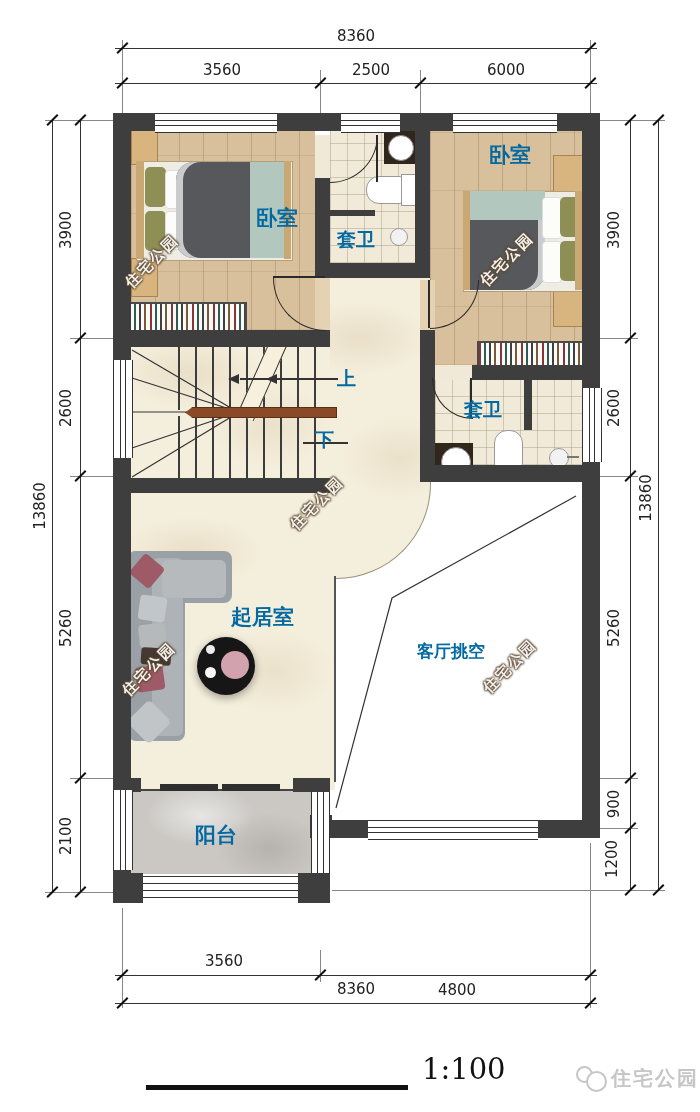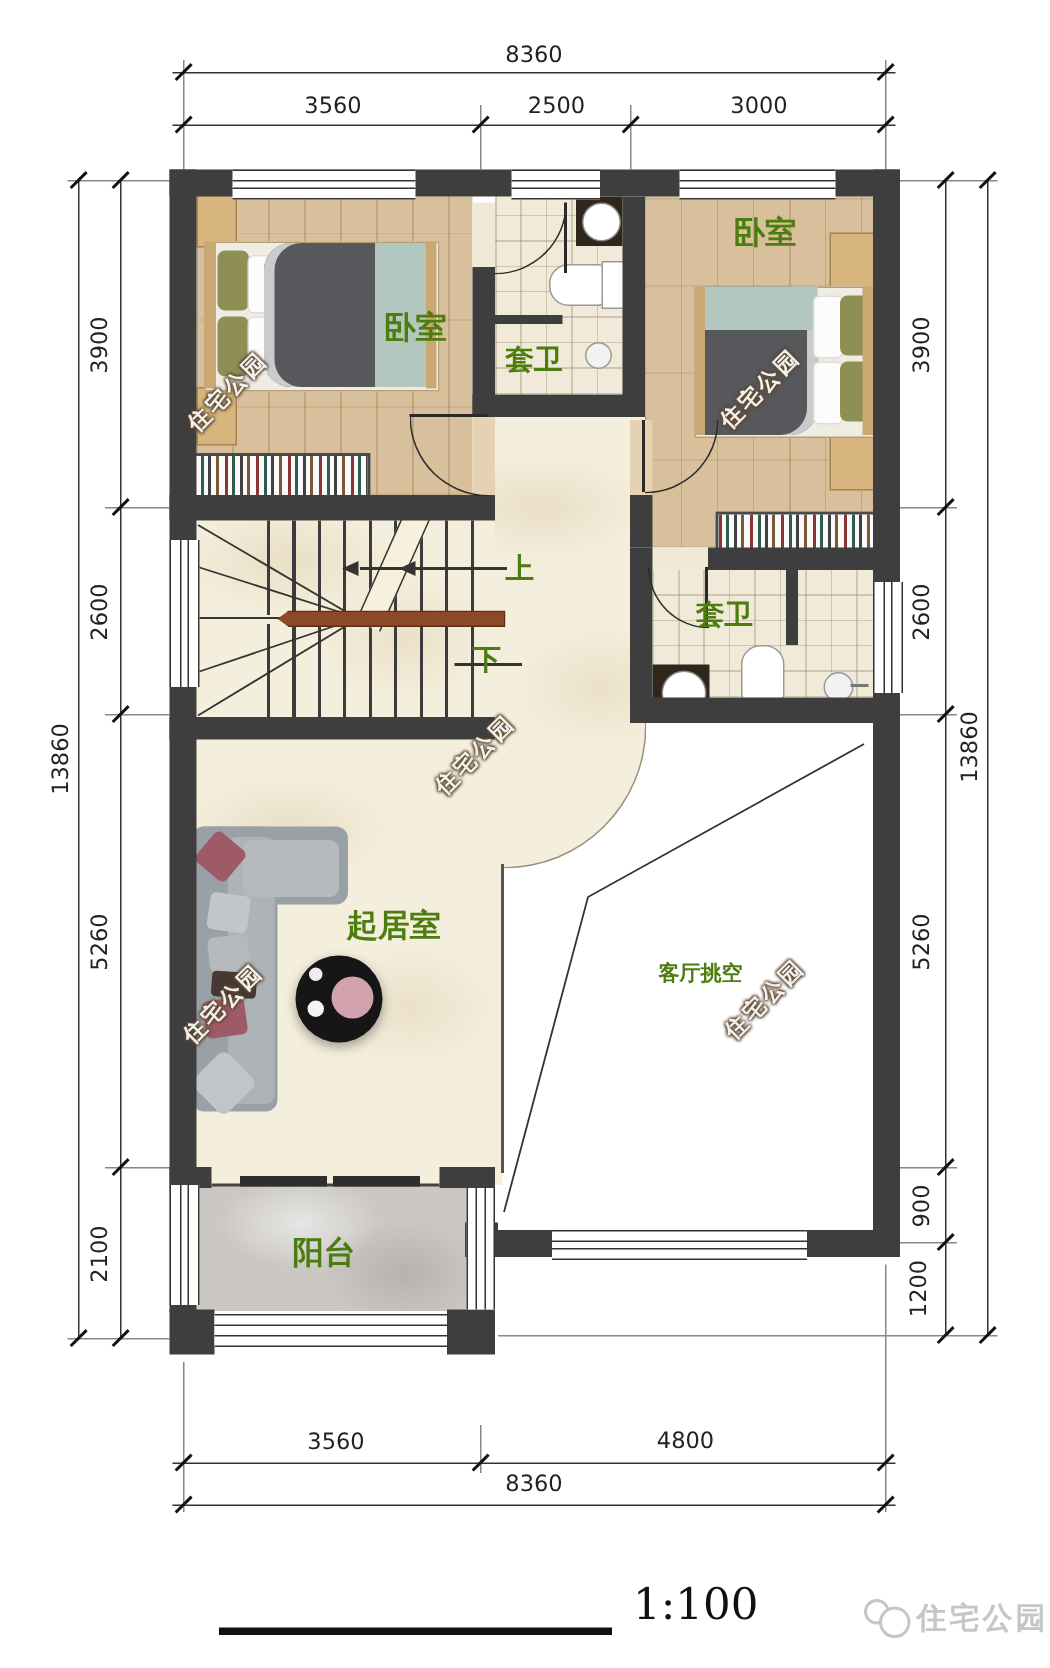--- a/index.html
+++ b/index.html
@@ -11,21 +11,21 @@
   .th{position:absolute;z-index:3}
   .wall{position:absolute;background:#3e3e3e;z-index:4}
   .win{position:absolute;background:#fff;z-index:5}
   .win-h{border-top:1.5px solid #333;border-bottom:1.5px solid #333;
          background-image:linear-gradient(#333,#333),linear-gradient(#333,#333);
          background-size:100% 1px,100% 1px;background-position:0 33%,0 67%;background-repeat:no-repeat}
   .win-v{border-left:1.5px solid #333;border-right:1.5px solid #333;
          background-image:linear-gradient(90deg,#333,#333),linear-gradient(90deg,#333,#333);
          background-size:1px 100%,1px 100%;background-position:33% 0,67% 0;background-repeat:no-repeat}
   .door{position:absolute;z-index:6}
-  .label{position:absolute;z-index:7;font-weight:bold;color:#4d7c0f;white-space:nowrap;
+  .label{position:absolute;z-index:7;font-weight:bold;color:#0369a1;white-space:nowrap;
          font-family:Liberation Serif, serif}
   .wm{position:absolute;z-index:8;font:bold 15px "Liberation Serif",serif;color:rgba(255,255,255,.92);
       text-shadow:0 1px 2px rgba(95,75,50,.95),0 -1px 2px rgba(95,75,50,.95),1px 0 2px rgba(95,75,50,.95),-1px 0 2px rgba(95,75,50,.95);
       transform:rotate(-45deg);letter-spacing:2px;white-space:nowrap}
   .dim{position:absolute;z-index:3;font:15px "DejaVu Sans",sans-serif;color:#222;text-align:center;white-space:nowrap}
   .rot{transform:rotate(-90deg);transform-origin:center;width:56px}
   .tick{position:absolute;z-index:3;width:15px;height:2.2px;background:#111;transform:rotate(-45deg)}
   .ext{position:absolute;z-index:3;background:#888}
   .dline{position:absolute;z-index:3;background:#333}
   .wood{background-color:#d9c09c;
@@ -183,21 +183,21 @@
   <div class="door" style="left:430px;top:280px;width:48px;height:48px;border-right:1.6px solid #2a2a2a;border-bottom:1.6px solid #2a2a2a;border-bottom-right-radius:100%"></div>
   <div class="door" style="left:428px;top:280px;width:2px;height:48px;background:#2a2a2a"></div>
   <div class="door" style="left:432px;top:378px;width:40px;height:40px;border-left:1.6px solid #2a2a2a;border-bottom:1.6px solid #2a2a2a;border-bottom-left-radius:100%"></div>
   <div class="door" style="left:470px;top:378px;width:2px;height:40px;background:#2a2a2a"></div>
 
   <div class="label" style="left:256px;top:204px;font-size:21px">卧室</div>
   <div class="label" style="left:489px;top:141px;font-size:21px">卧室</div>
   <div class="label" style="left:337px;top:227px;font-size:19px">套卫</div>
   <div class="label" style="left:464px;top:397px;font-size:19px">套卫</div>
   <div class="label" style="left:231px;top:603px;font-size:21px">起居室</div>
-  <div class="label" style="left:439px;top:640px;font-size:14px">客厅挑空</div>
+  <div class="label" style="left:417px;top:640px;font-size:17px">客厅挑空</div>
   <div class="label" style="left:195px;top:821px;font-size:21px">阳台</div>
 
   <div class="wm" style="left:118px;top:252px">住宅公园</div>
   <div class="wm" style="left:473px;top:250px">住宅公园</div>
   <div class="wm" style="left:283px;top:494px">住宅公园</div>
   <div class="wm" style="left:115px;top:660px">住宅公园</div>
   <div class="wm" style="left:476px;top:657px">住宅公园</div>
 
   <div class="ext" style="left:122px;top:40px;width:1px;height:73px"></div>
   <div class="ext" style="left:320px;top:70px;width:1px;height:43px"></div>
@@ -207,34 +207,34 @@
   <div class="dline" style="left:115px;top:83px;width:482px;height:1px"></div>
   <div class="tick" style="left:115px;top:47px"></div>
     <div class="tick" style="left:583px;top:47px"></div>
   <div class="tick" style="left:115px;top:82px"></div>
     <div class="tick" style="left:313px;top:82px"></div>
   <div class="tick" style="left:413px;top:82px"></div>
     <div class="tick" style="left:583px;top:82px"></div>
   <div class="dim" style="left:330px;top:27px;width:52px">8360</div>
   <div class="dim" style="left:190px;top:61px;width:64px">3560</div>
   <div class="dim" style="left:346px;top:61px;width:50px">2500</div>
-  <div class="dim" style="left:479px;top:61px;width:54px">3000</div>
+  <div class="dim" style="left:479px;top:61px;width:54px">6000</div>
 
   <div class="ext" style="left:122px;top:908px;width:1px;height:100px"></div>
   <div class="ext" style="left:320px;top:950px;width:1px;height:32px"></div>
   <div class="ext" style="left:590px;top:843px;width:1px;height:165px"></div>
   <div class="dline" style="left:115px;top:975px;width:482px;height:1px"></div>
   <div class="dline" style="left:115px;top:1003px;width:482px;height:1px"></div>
   <div class="tick" style="left:115px;top:974px"></div>
     <div class="tick" style="left:313px;top:974px"></div>
   <div class="tick" style="left:583px;top:974px"></div>
   <div class="tick" style="left:115px;top:1002px"></div>
     <div class="tick" style="left:583px;top:1002px"></div>
   <div class="dim" style="left:195px;top:952px;width:58px">3560</div>
-  <div class="dim" style="left:428px;top:951px;width:58px">4800</div>
+  <div class="dim" style="left:428px;top:981px;width:58px">4800</div>
   <div class="dim" style="left:330px;top:980px;width:52px">8360</div>
 
   <div class="ext" style="left:45px;top:120px;width:68px;height:1px"></div>
   <div class="ext" style="left:70px;top:338px;width:43px;height:1px"></div>
   <div class="ext" style="left:70px;top:476px;width:43px;height:1px"></div>
   <div class="ext" style="left:70px;top:778px;width:43px;height:1px"></div>
   <div class="ext" style="left:45px;top:892px;width:68px;height:1px"></div>
   <div class="dline" style="left:52px;top:120px;width:1px;height:772px"></div>
   <div class="dline" style="left:80px;top:120px;width:1px;height:772px"></div>
   <div class="tick" style="left:73px;top:119px"></div>

